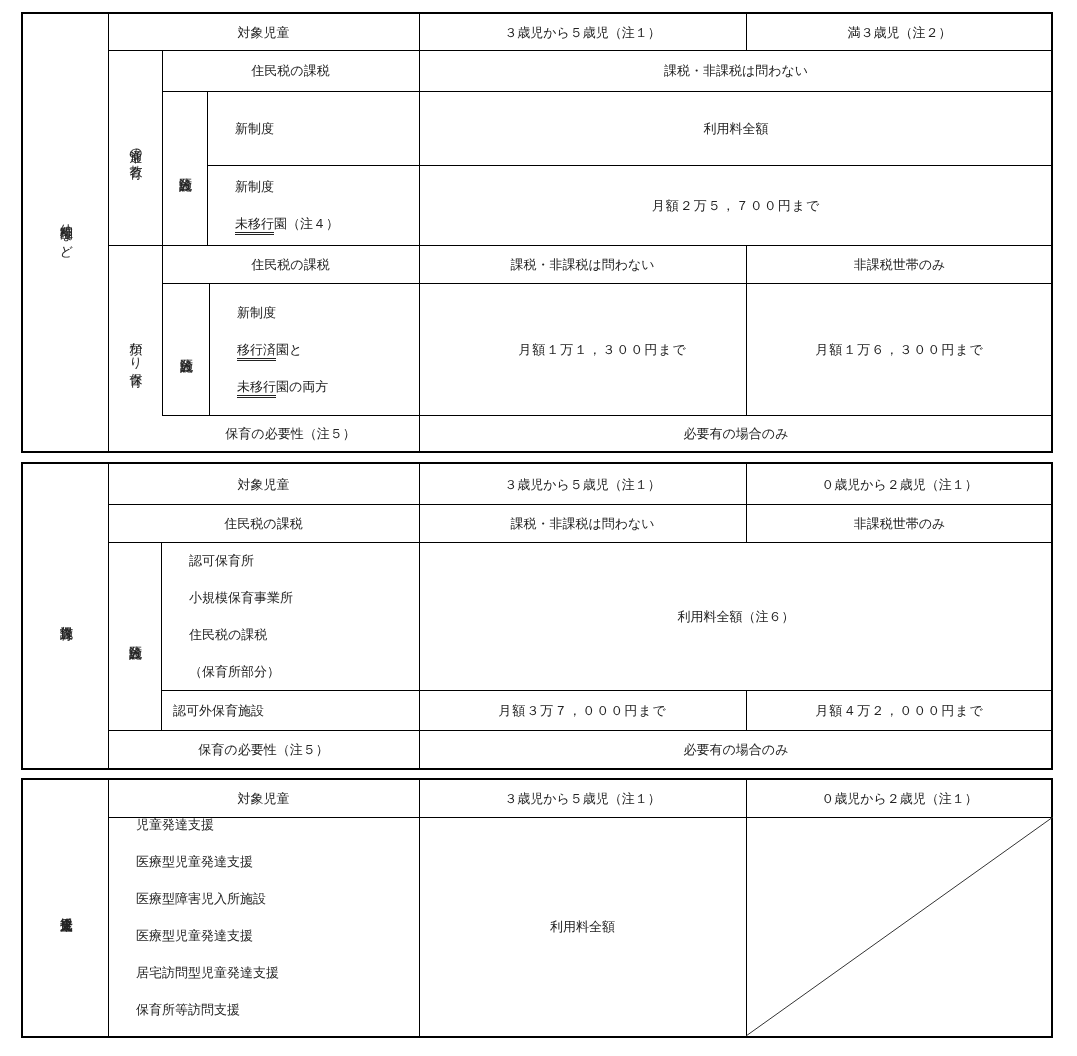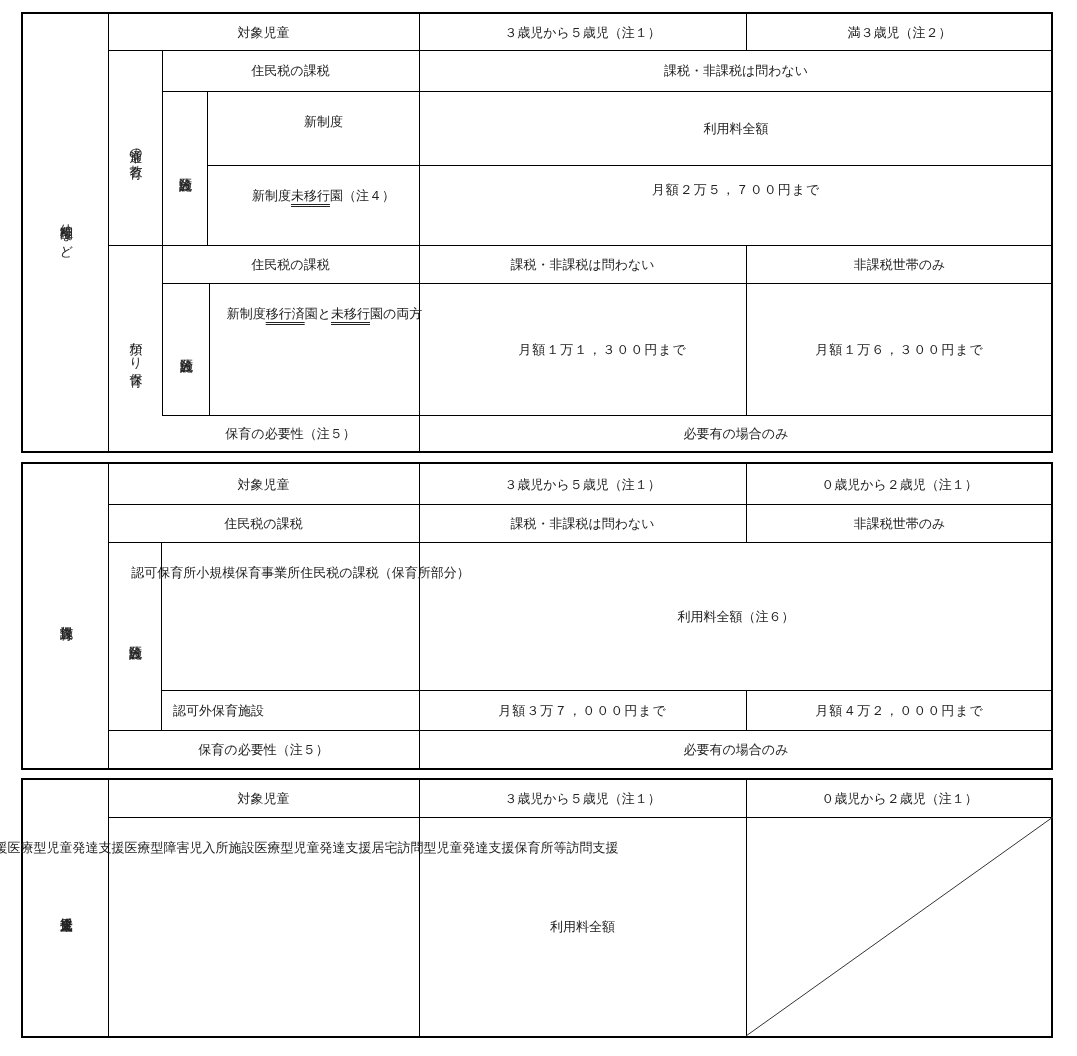--- a/index.html
+++ b/index.html
@@ -5,21 +5,21 @@
   html, body { margin:0; padding:0; background:#ffffff; }
   body { width:1077px; height:1056px; position:relative; overflow:hidden;
          font-family:"DejaVu Serif","Liberation Serif",serif; color:#222; }
   .sec { position:absolute; left:21px; width:1032px; border:2px solid #000; box-sizing:border-box; }
   .c { position:absolute; box-sizing:border-box; display:flex; align-items:center; justify-content:center;
        font-size:13px; line-height:1; text-align:center; }
   .hl { position:absolute; height:0; border-top:1.5px solid #000; }
   .vl { position:absolute; width:0; border-left:1.5px solid #000; }
   .vert { flex-direction:column; }
   .vert span { display:block; line-height:1.15; }
-  .lines { flex-direction:row; align-items:flex-start; justify-content:center; padding-left:21px;margin-top:12px; }
+  .lines { flex-direction:column; align-items:flex-start; justify-content:center; padding-left:28px; }
   .lines span { display:block; line-height:37px; white-space:nowrap; }
   .u { text-decoration:underline; text-decoration-style:double; text-underline-offset:4px; }
 </style>
 </head>
 <body>
 
 <div class="sec" style="top:12px;height:441px;">
 
   <div class="vl" style="left:85px;top:0;height:437px;"></div>
   <div class="hl" style="left:85px;top:36px;width:945px;"></div>
@@ -51,21 +51,21 @@
     <span style="writing-mode:vertical-rl;line-height:1.15;">施設区分</span>
   </div>
   <div class="c lines" style="left:184px;top:77px;width:212px;height:74px;">
     <span>新制度</span>
   </div>
   <div class="c" style="left:396px;top:77px;width:634px;height:74px;">利用料全額</div>
   <div class="c lines" style="left:184px;top:151px;width:212px;height:80px;">
     <span>新制度</span>
     <span><span class="u" style="display:inline;line-height:inherit;">未移行</span><span style="display:inline;line-height:inherit;">園（注４）</span></span>
   </div>
-  <div class="c" style="left:396px;top:135px;width:634px;height:80px;letter-spacing:1px;">月額２万５，７００円まで</div>
+  <div class="c" style="left:396px;top:151px;width:634px;height:80px;letter-spacing:1px;">月額２万５，７００円まで</div>
 
   <div class="c" style="left:85px;top:231px;width:54px;height:206px;">
     <span style="writing-mode:vertical-rl;line-height:1.15;">預かり保育</span>
   </div>
   <div class="c" style="left:139px;top:231px;width:257px;height:38px;">住民税の課税</div>
   <div class="c" style="left:396px;top:231px;width:327px;height:38px;">課税・非課税は問わない</div>
   <div class="c" style="left:723px;top:231px;width:307px;height:38px;">非課税世帯のみ</div>
   <div class="c" style="left:139px;top:269px;width:47px;height:132px;">
     <span style="writing-mode:vertical-rl;line-height:1.15;">施設区分</span>
   </div>

